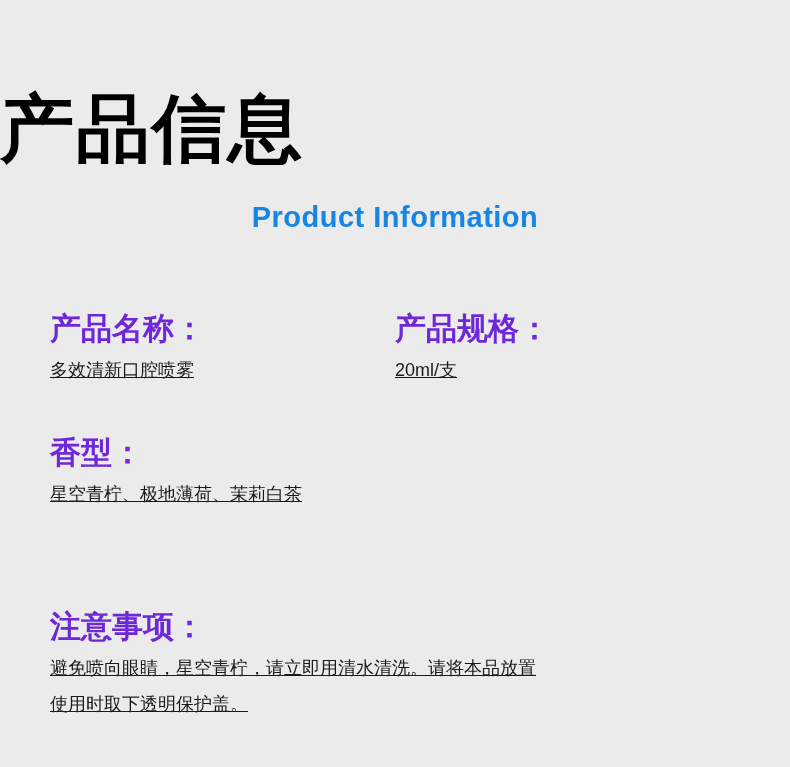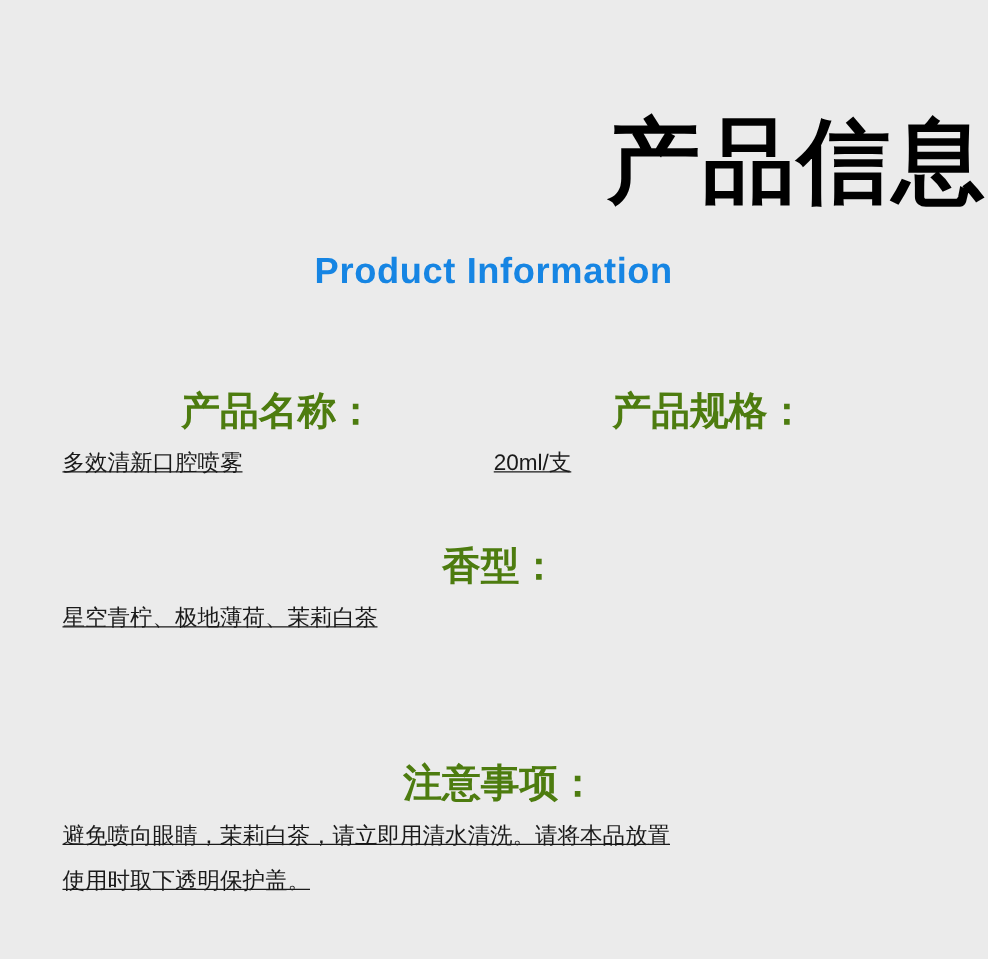--- a/index.html
+++ b/index.html
@@ -17,21 +17,21 @@
       position: relative;
       width: 790px;
       height: 767px;
       background: #EBEBEB;
     }
     .page-title {
       position: absolute;
       top: 88px;
       left: 0;
       width: 790px;
-      text-align: right;
+      text-align: left;
       font-size: 74px;
       font-weight: 900;
       letter-spacing: 2px;
       color: #000000;
       line-height: 1.1;
     }
     .page-subtitle {
       position: absolute;
       top: 200px;
       left: 0;
@@ -51,24 +51,23 @@
     .section.col-right {
       left: 395px;
       width: 345px;
     }
     .section.col-left {
       width: 345px;
     }
     .sec-heading {
       font-size: 31px;
       font-weight: 700;
-      color: #4d7c0f;
+      color: #6d28d9;
       line-height: 1.2;
       margin: 0 0 5px 0;
-      text-align: center;
     }
     .sec-body {
       font-size: 18px;
       font-weight: 400;
       color: #1A1A1A;
       line-height: 36px;
       margin: 0;
       text-decoration: underline;
     }
     .pos-row1 { top: 310px; }
@@ -96,17 +95,17 @@
   </div>
 
   <div class="section pos-s2">
     <div class="sec-heading">香型：</div>
     <div class="sec-body">星空青柠、极地薄荷、茉莉白茶</div>
   </div>
 
 
   <div class="section pos-s4">
     <div class="sec-heading">注意事项：</div>
-    <div class="sec-body">避免喷向眼睛，茉莉白茶，请立即用清水清洗。请将本品放置</div>
+    <div class="sec-body">避免喷向眼睛，星空青柠，请立即用清水清洗。请将本品放置</div>
     <div class="sec-body">使用时取下透明保护盖。</div>
   </div>
 
 </div>
 
 </body></html>

